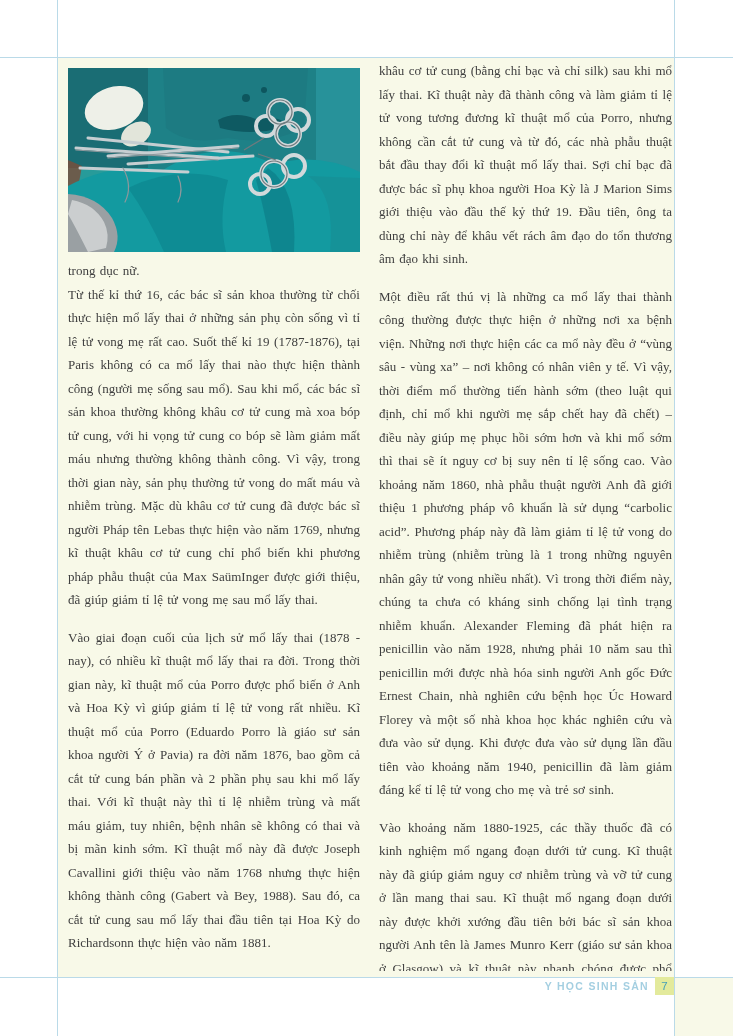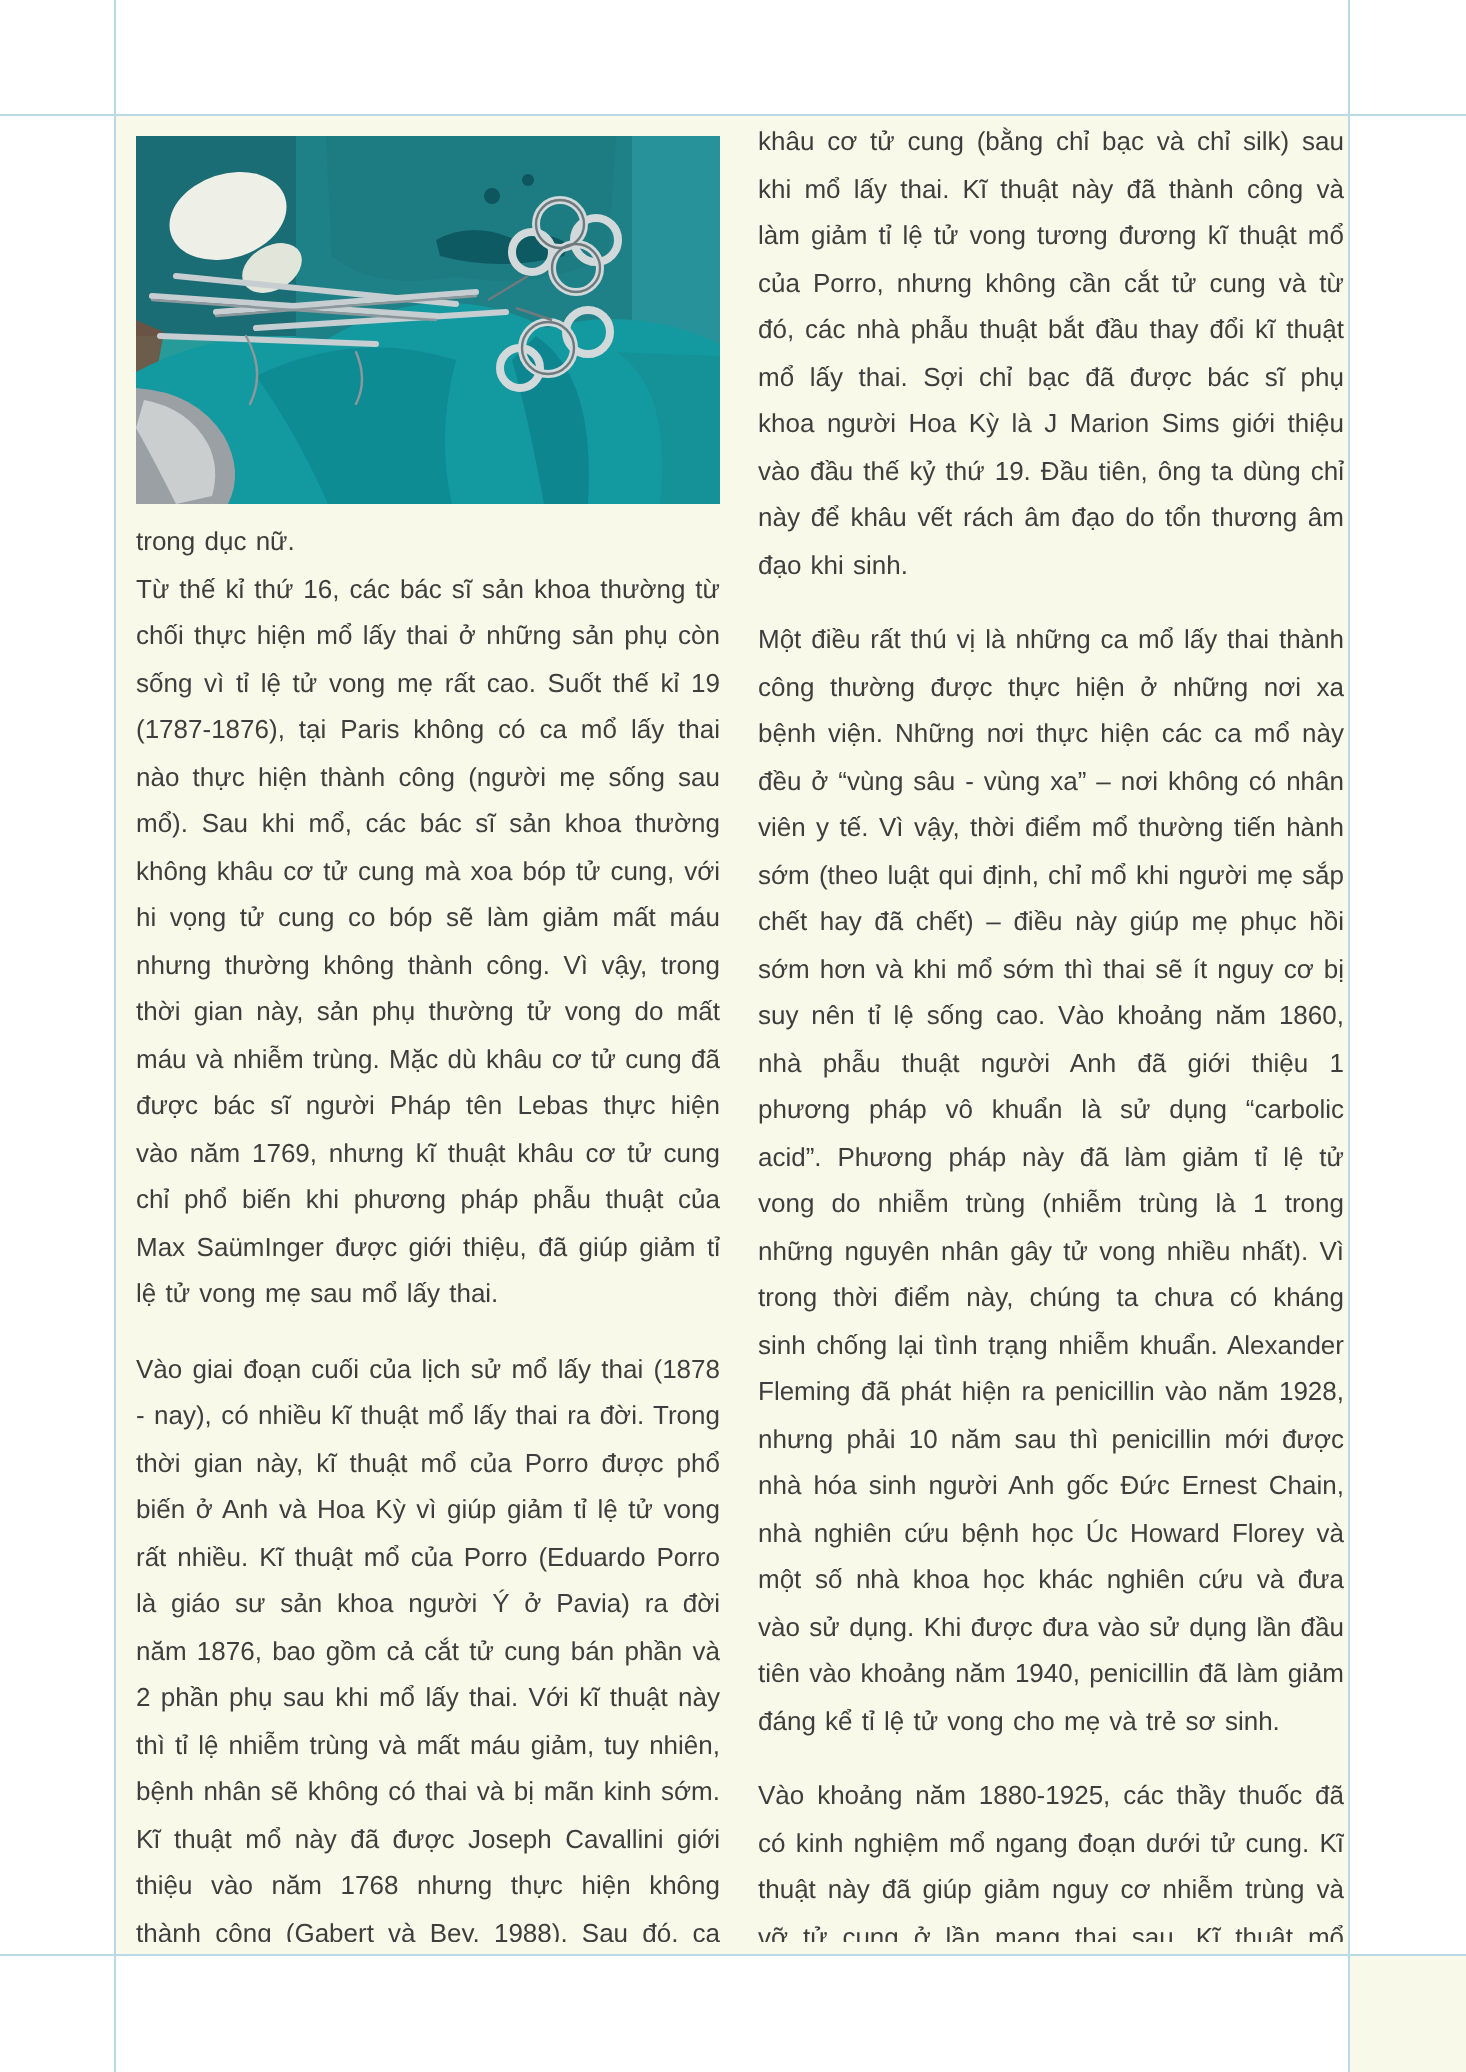--- a/index.html
+++ b/index.html
@@ -13,21 +13,21 @@
   
   .hline{position:absolute;left:0;width:733px;height:1px;background:#badae8;}
   .vline{position:absolute;top:0;width:1px;height:1036px;background:#badae8;}
   .hline.top{top:57px;} .hline.bottom{top:977px;}
   .vline.left{left:57px;} .vline.right{left:674px;}
   
   .photo{position:absolute;left:68px;top:68px;width:292px;height:184px;display:block;}
   
   .col{position:absolute;color:#3e3e3e;}
   .col p{margin:0 0 14px 0;font-size:13px;line-height:23.5px;text-align:justify;
-         text-justify:inter-word;word-spacing:1px;font-weight:400;}
+         text-justify:inter-word;word-spacing:1px;font-weight:400;font-family:Liberation Serif, serif;}
   .col p:last-child{margin-bottom:0;}
   .col p.fragment{margin-bottom:0;}
   .col-left{left:68px;top:259px;width:292px;height:712px;overflow:hidden;}
   .col-right{left:379px;top:59px;width:293px;height:912px;overflow:hidden;}
   
   .footer{position:absolute;left:0;top:977px;width:674px;height:18px;
           display:flex;justify-content:flex-end;align-items:center;}
   .journal-name{color:#a4cfe1;font-weight:bold;font-size:10.5px;letter-spacing:1.3px;
                 margin-right:6px;line-height:18px;}
   .page-number{width:19px;height:18px;background:#e3ea9c;color:#45a0b7;font-size:11.5px;
@@ -109,14 +109,18 @@
     <p>Vào giai đoạn cuối của lịch sử mổ lấy thai (1878 - nay), có nhiều kĩ thuật mổ lấy thai ra đời. Trong thời gian này, kĩ thuật mổ của Porro được phổ biến ở Anh và Hoa Kỳ vì giúp giảm tỉ lệ tử vong rất nhiều. Kĩ thuật mổ của Porro (Eduardo Porro là giáo sư sản khoa người Ý ở Pavia) ra đời năm 1876, bao gồm cả cắt tử cung bán phần và 2 phần phụ sau khi mổ lấy thai. Với kĩ thuật này thì tỉ lệ nhiễm trùng và mất máu giảm, tuy nhiên, bệnh nhân sẽ không có thai và bị mãn kinh sớm. Kĩ thuật mổ này đã được Joseph Cavallini giới thiệu vào năm 1768 nhưng thực hiện không thành công (Gabert và Bey, 1988). Sau đó, ca cắt tử cung sau mổ lấy thai đầu tiên tại Hoa Kỳ do Richardsonn thực hiện vào năm 1881.</p>
 
   </div>
 
   <div class="col col-right">
     <p>khâu cơ tử cung (bằng chỉ bạc và chỉ silk) sau khi mổ lấy thai. Kĩ thuật này đã thành công và làm giảm tỉ lệ tử vong tương đương kĩ thuật mổ của Porro, nhưng không cần cắt tử cung và từ đó, các nhà phẫu thuật bắt đầu thay đổi kĩ thuật mổ lấy thai. Sợi chỉ bạc đã được bác sĩ phụ khoa người Hoa Kỳ là J Marion Sims giới thiệu vào đầu thế kỷ thứ 19. Đầu tiên, ông ta dùng chỉ này để khâu vết rách âm đạo do tổn thương âm đạo khi sinh.</p>
     <p>Một điều rất thú vị là những ca mổ lấy thai thành công thường được thực hiện ở những nơi xa bệnh viện. Những nơi thực hiện các ca mổ này đều ở “vùng sâu - vùng xa” – nơi không có nhân viên y tế. Vì vậy, thời điểm mổ thường tiến hành sớm (theo luật qui định, chỉ mổ khi người mẹ sắp chết hay đã chết) – điều này giúp mẹ phục hồi sớm hơn và khi mổ sớm thì thai sẽ ít nguy cơ bị suy nên tỉ lệ sống cao. Vào khoảng năm 1860, nhà phẫu thuật người Anh đã giới thiệu 1 phương pháp vô khuẩn là sử dụng “carbolic acid”. Phương pháp này đã làm giảm tỉ lệ tử vong do nhiễm trùng (nhiễm trùng là 1 trong những nguyên nhân gây tử vong nhiều nhất). Vì trong thời điểm này, chúng ta chưa có kháng sinh chống lại tình trạng nhiễm khuẩn. Alexander Fleming đã phát hiện ra penicillin vào năm 1928, nhưng phải 10 năm sau thì penicillin mới được nhà hóa sinh người Anh gốc Đức Ernest Chain, nhà nghiên cứu bệnh học Úc Howard Florey và một số nhà khoa học khác nghiên cứu và đưa vào sử dụng. Khi được đưa vào sử dụng lần đầu tiên vào khoảng năm 1940, penicillin đã làm giảm đáng kể tỉ lệ tử vong cho mẹ và trẻ sơ sinh.</p>
     <p>Vào khoảng năm 1880-1925, các thầy thuốc đã có kinh nghiệm mổ ngang đoạn dưới tử cung. Kĩ thuật này đã giúp giảm nguy cơ nhiễm trùng và vỡ tử cung ở lần mang thai sau. Kĩ thuật mổ ngang đoạn dưới này được khởi xướng đầu tiên bởi bác sĩ sản khoa người Anh tên là James Munro Kerr (giáo sư sản khoa ở Glasgow) và kĩ thuật này nhanh chóng được phổ biến khắp nơi. Joseph B DeLee và Alfred C Beck đã phổ biến kĩ thuật mổ này</p>
   </div>
 
+  <div class="footer">
+    <span class="journal-name">Y HỌC SINH SẢN</span>
+    <span class="page-number">7</span>
+  </div>
 
 </div>
 
 </body></html>

